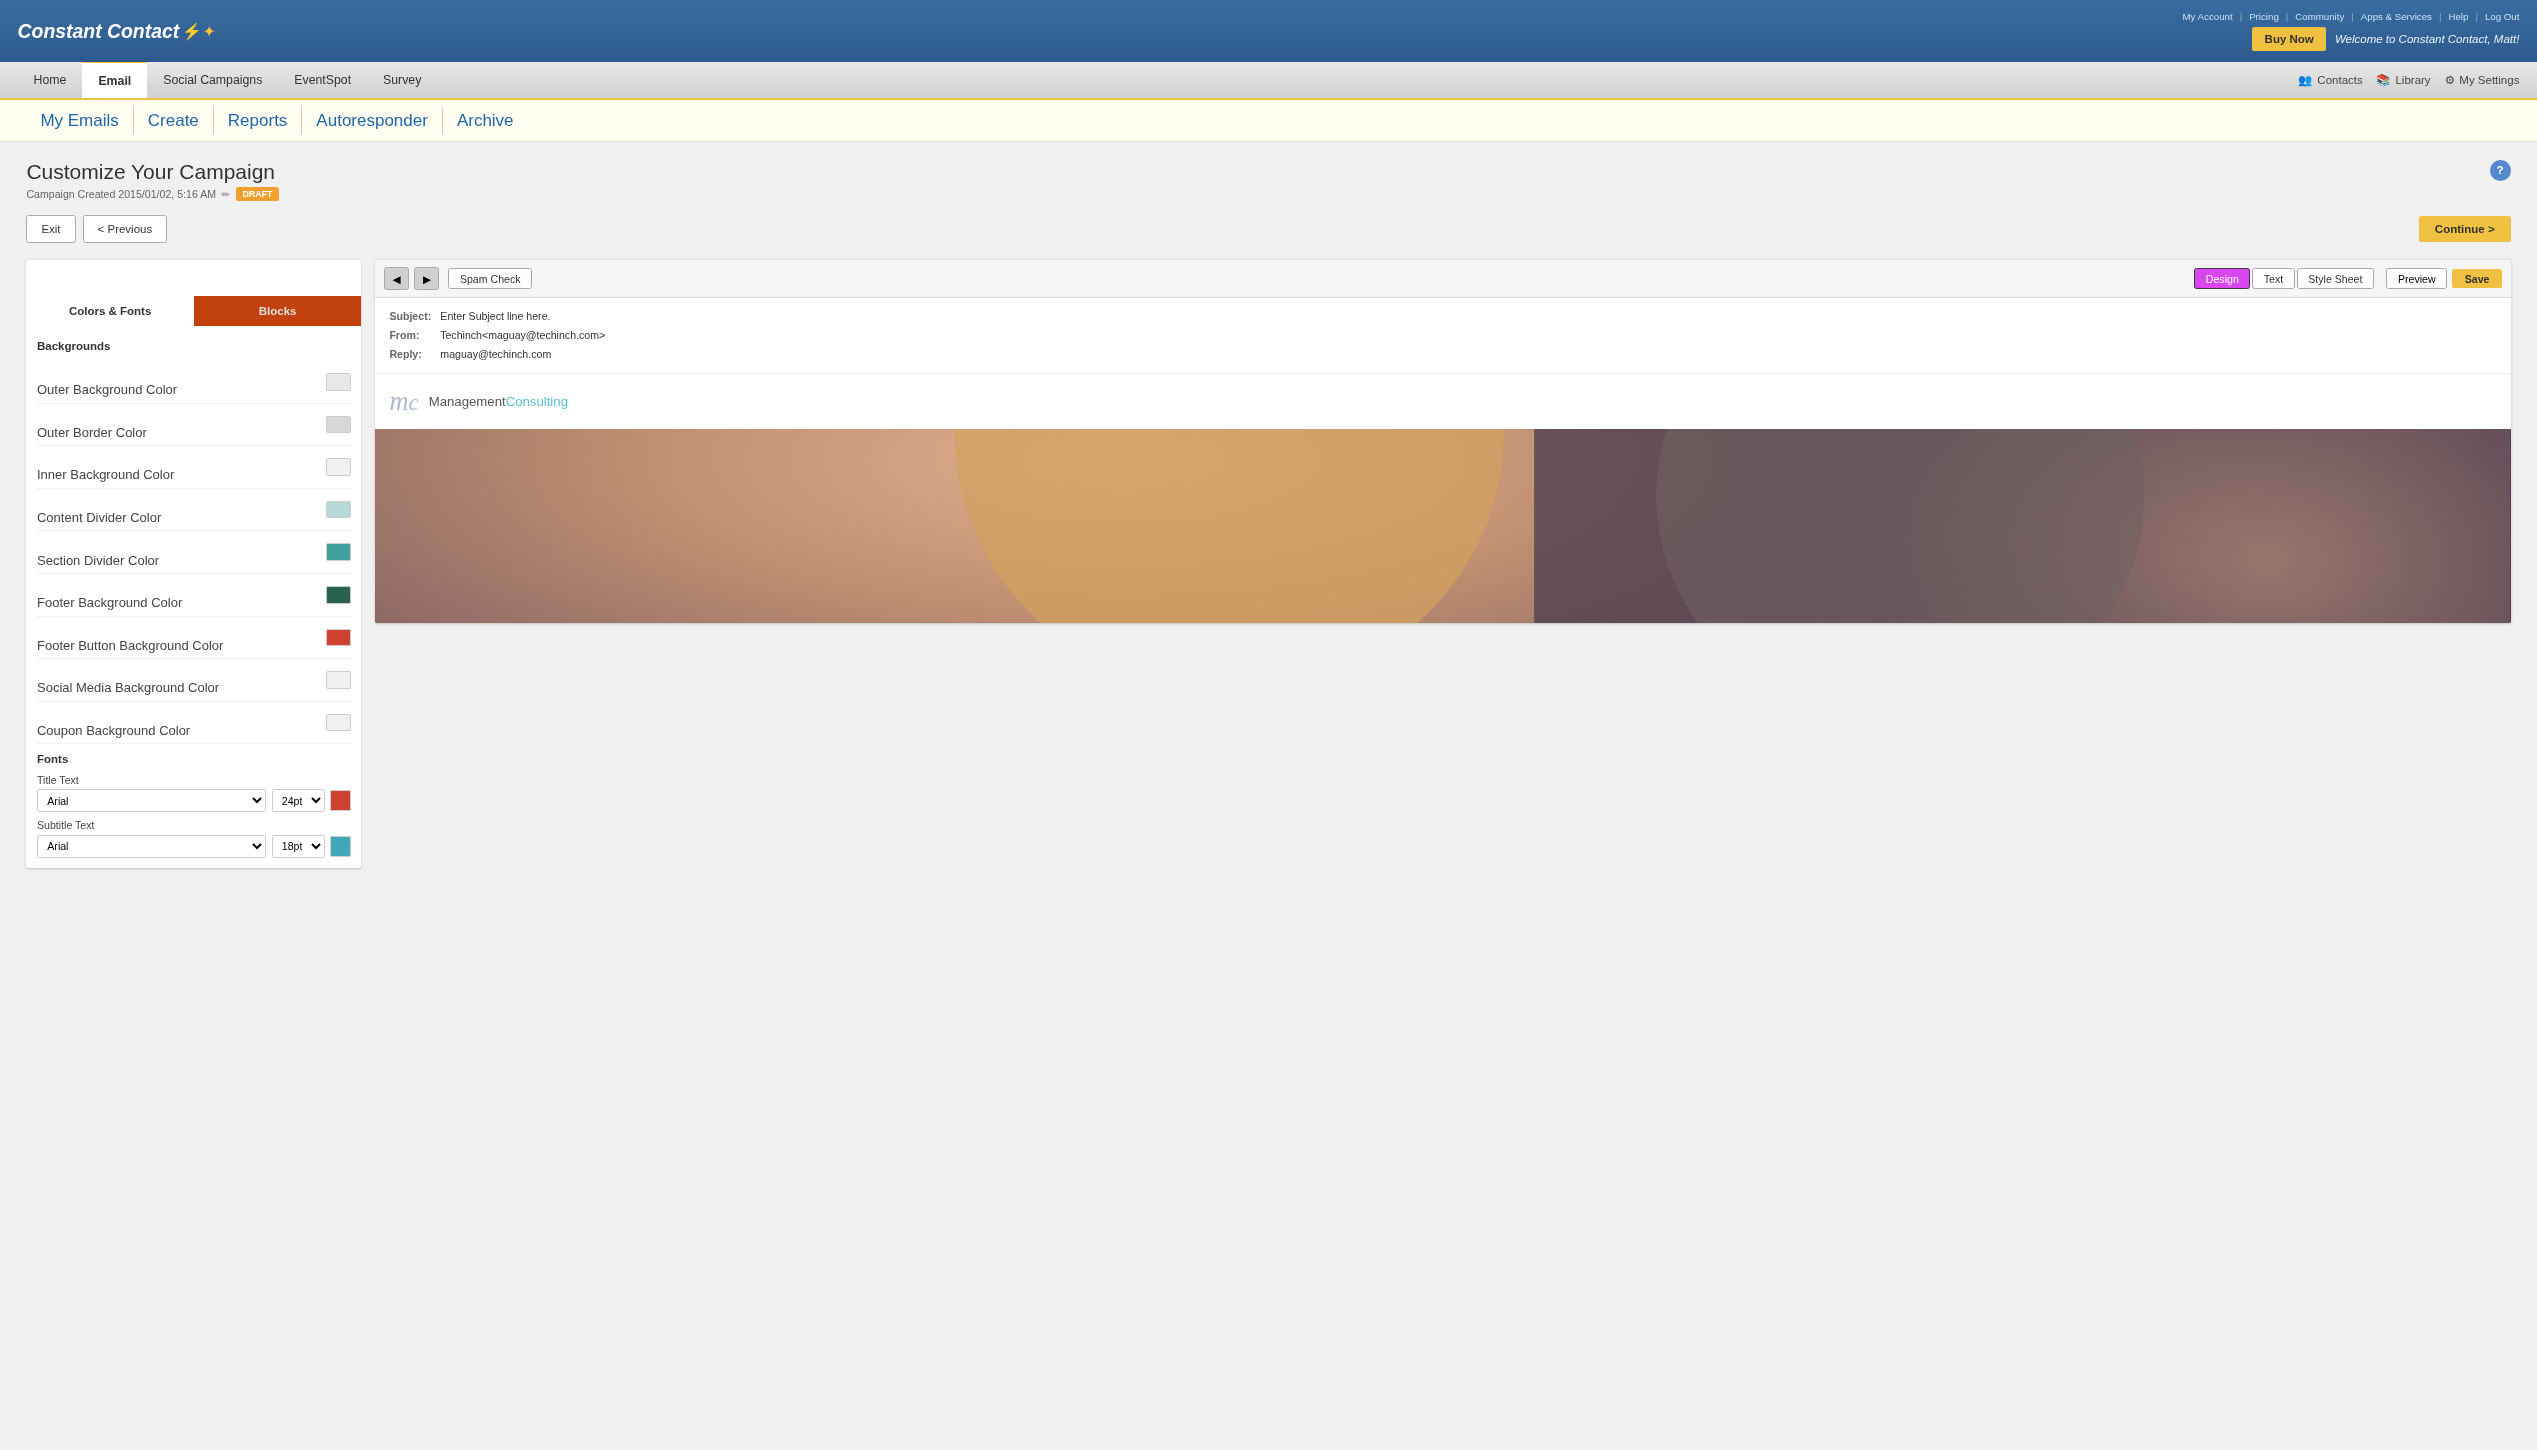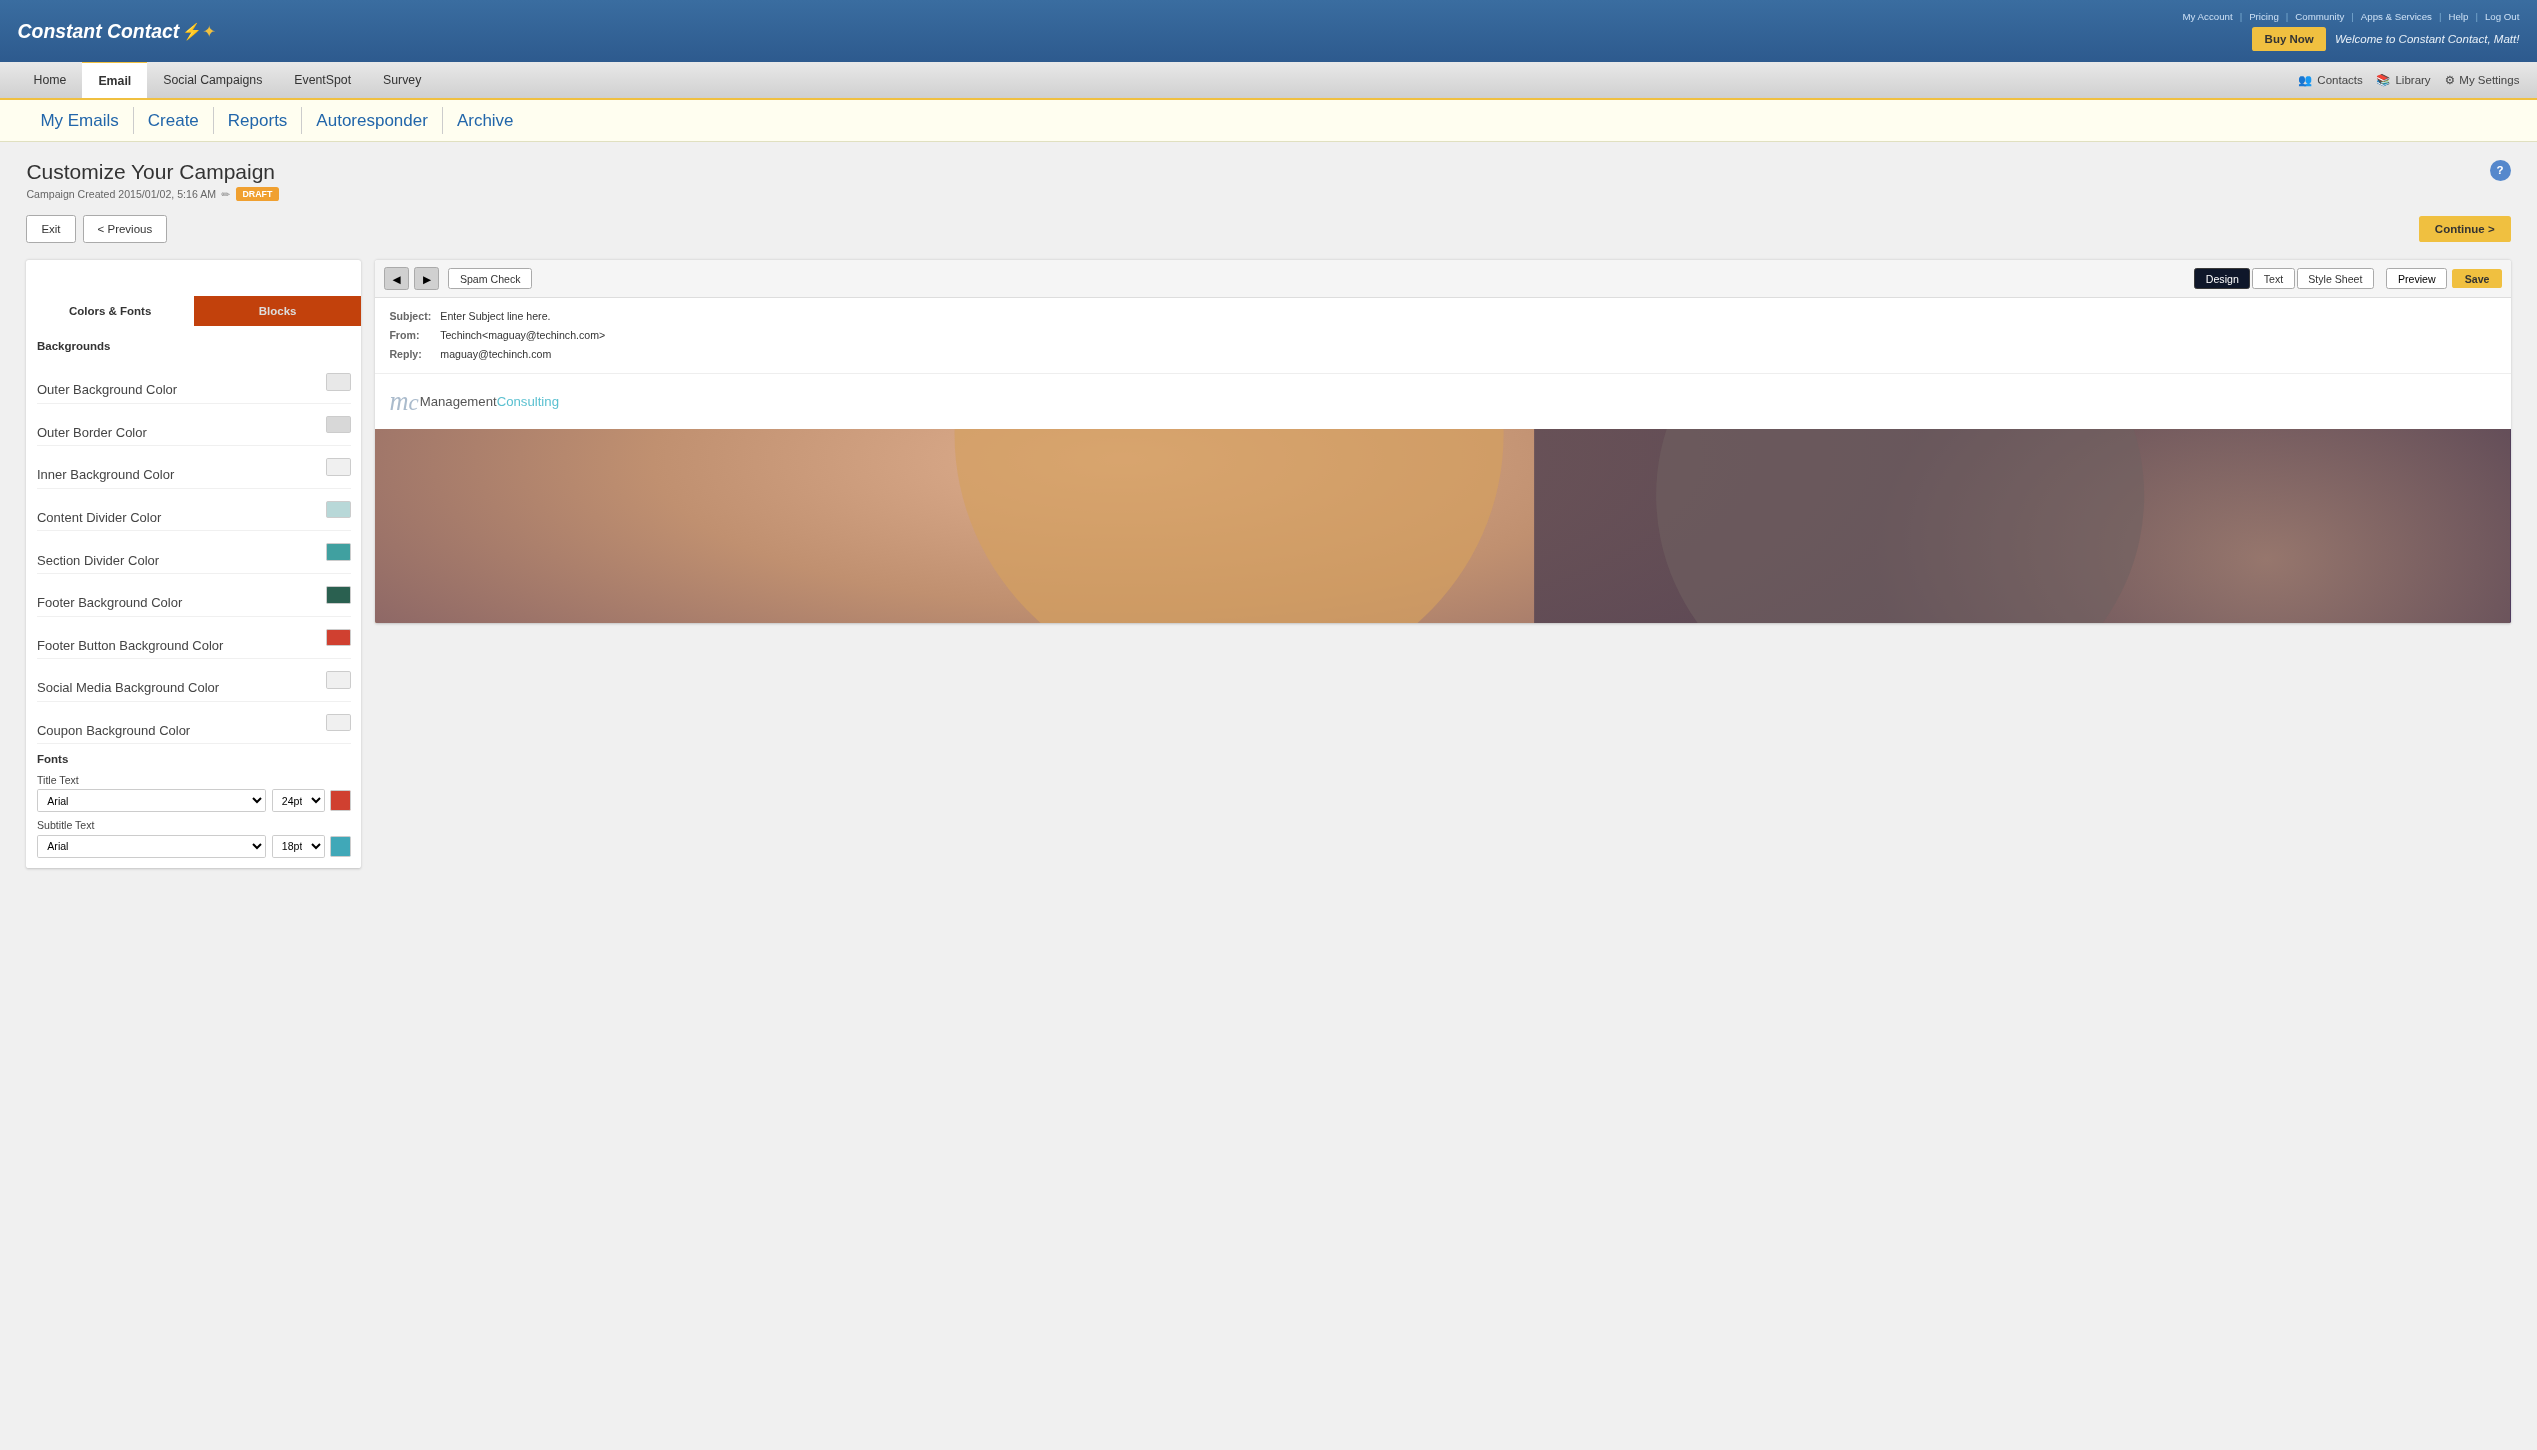--- a/index.html
+++ b/index.html
@@ -350,21 +350,21 @@
     .editor-tab {
       padding: 3.5px 10.6px;
       border: 0.9px solid #aaa;
       border-radius: 2.6px;
       cursor: pointer;
       font-size: 10.6px;
       background: white;
       color: #333;
     }
     .editor-tab.active {
-      background: #0f172a;
+      background: #d946ef;
       color: white;
       border-color: #3a3a3a;
     }
     .btn-preview {
       background: white;
       border: 0.9px solid #aaa;
       padding: 3.5px 10.6px;
       border-radius: 2.6px;
       cursor: pointer;
       font-size: 10.6px;
@@ -645,21 +645,21 @@
             <span class="field-label">From:</span>
             <span class="field-value">Techinch&lt;maguay@techinch.com&gt;</span>
           </div>
           <div>
             <span class="field-label">Reply:</span>
             <span class="field-value">maguay@techinch.com</span>
           </div>
         </div>
 
         <div class="email-logo-area">
-          <div style="display:flex; align-items:center; gap:1px;">
+          <div style="display:flex; align-items:center; gap:10px;">
             <div>
               <div style="font-size:26.4px; color:#aabbcc; font-style:italic; font-family:Georgia,serif; line-height:1;">
                 <span style="font-style:italic;">m</span><span style="font-style:italic; font-size:23px;">c</span>
               </div>
             </div>
             <div>
               <span style="font-size:13.2px; color:#555; font-family:Arial,sans-serif;">Management</span><span style="font-size:13.2px; color:#5ac0d0; font-family:Arial,sans-serif;">Consulting</span>
             </div>
           </div>
         </div>

